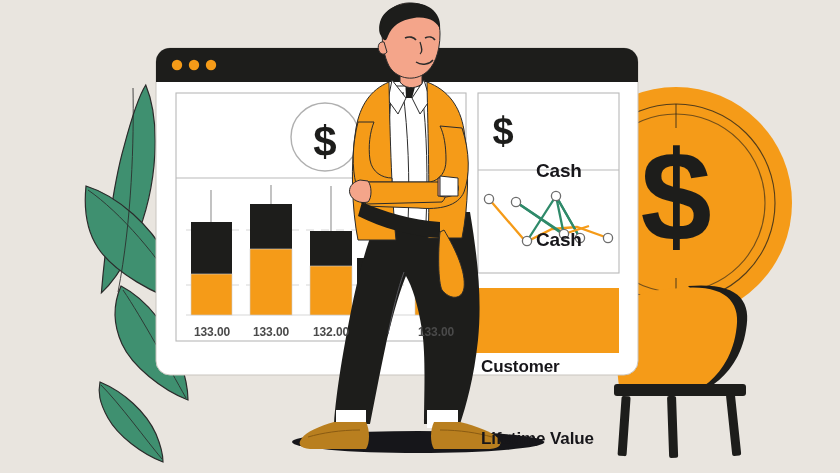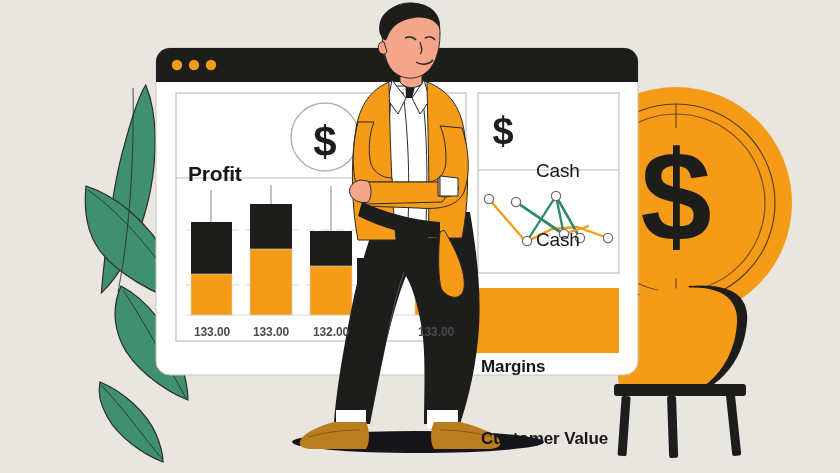--- a/index.html
+++ b/index.html
@@ -12,21 +12,21 @@
   .stage{position:absolute;inset:0;width:840px;height:473px;}
   .stage > svg{position:absolute;top:0;left:0;}
   .txt{position:absolute;white-space:pre;font-family:"Liberation Sans",sans-serif;}
 
   
   #profit-margins-title{
     left:188px;top:114px;font-size:21px;font-weight:bold;color:#17161a;
     line-height:24px;letter-spacing:-0.2px;
   }
   #cash-flow-title{
-    left:536px;top:113px;font-size:19px;font-weight:normal;color:#17161a;
+    left:536px;top:113px;font-size:19px;font-weight:bold;color:#17161a;
     line-height:23px;letter-spacing:-0.2px;
   }
   #clv-title{
     left:481px;top:307px;font-size:17px;font-weight:bold;color:#17161a;
     line-height:24px;letter-spacing:-0.1px;
   }
   .bar-value{
     font-size:12px;color:#4a4a4a;font-weight:bold;letter-spacing:-0.1px;
     transform:translateX(-50%);
   }
@@ -227,31 +227,30 @@
     <path d="M425 38 C429 36 433 37 435 40" fill="none" stroke="#2b2b2b" stroke-width="1.6"></path>
 
     <path d="M420 42 C422 48 423 52 420 54" fill="none" stroke="#2b2b2b" stroke-width="1.2"></path>
 
     <path d="M416 62 C422 66 430 64 433 60" fill="none" stroke="#2b2b2b" stroke-width="1.4"></path>
   </g>
 
 </svg>
 
 <div class="txt" id="profit-margins-title">
-  <div>Profit</div>
 </div>
 
 <div class="txt" id="cash-flow-title">
   <div>Cash</div>
   <div>Cash</div>
 </div>
 
 <div class="txt" id="clv-title">
-  <div>Margins</div>
-  <div>Customer Value</div>
+  <div>Customer</div>
+  <div>Lifetime Value</div>
 </div>
 
 <div class="txt bar-value" style="left:212px;top:325px;">133.00</div>
 <div class="txt bar-value" style="left:271px;top:325px;">133.00</div>
 <div class="txt bar-value" style="left:331px;top:325px;">132.00</div>
 <div class="txt bar-value" style="left:436px;top:325px;">133.00</div>
 
 </div>
 
 </body></html>

